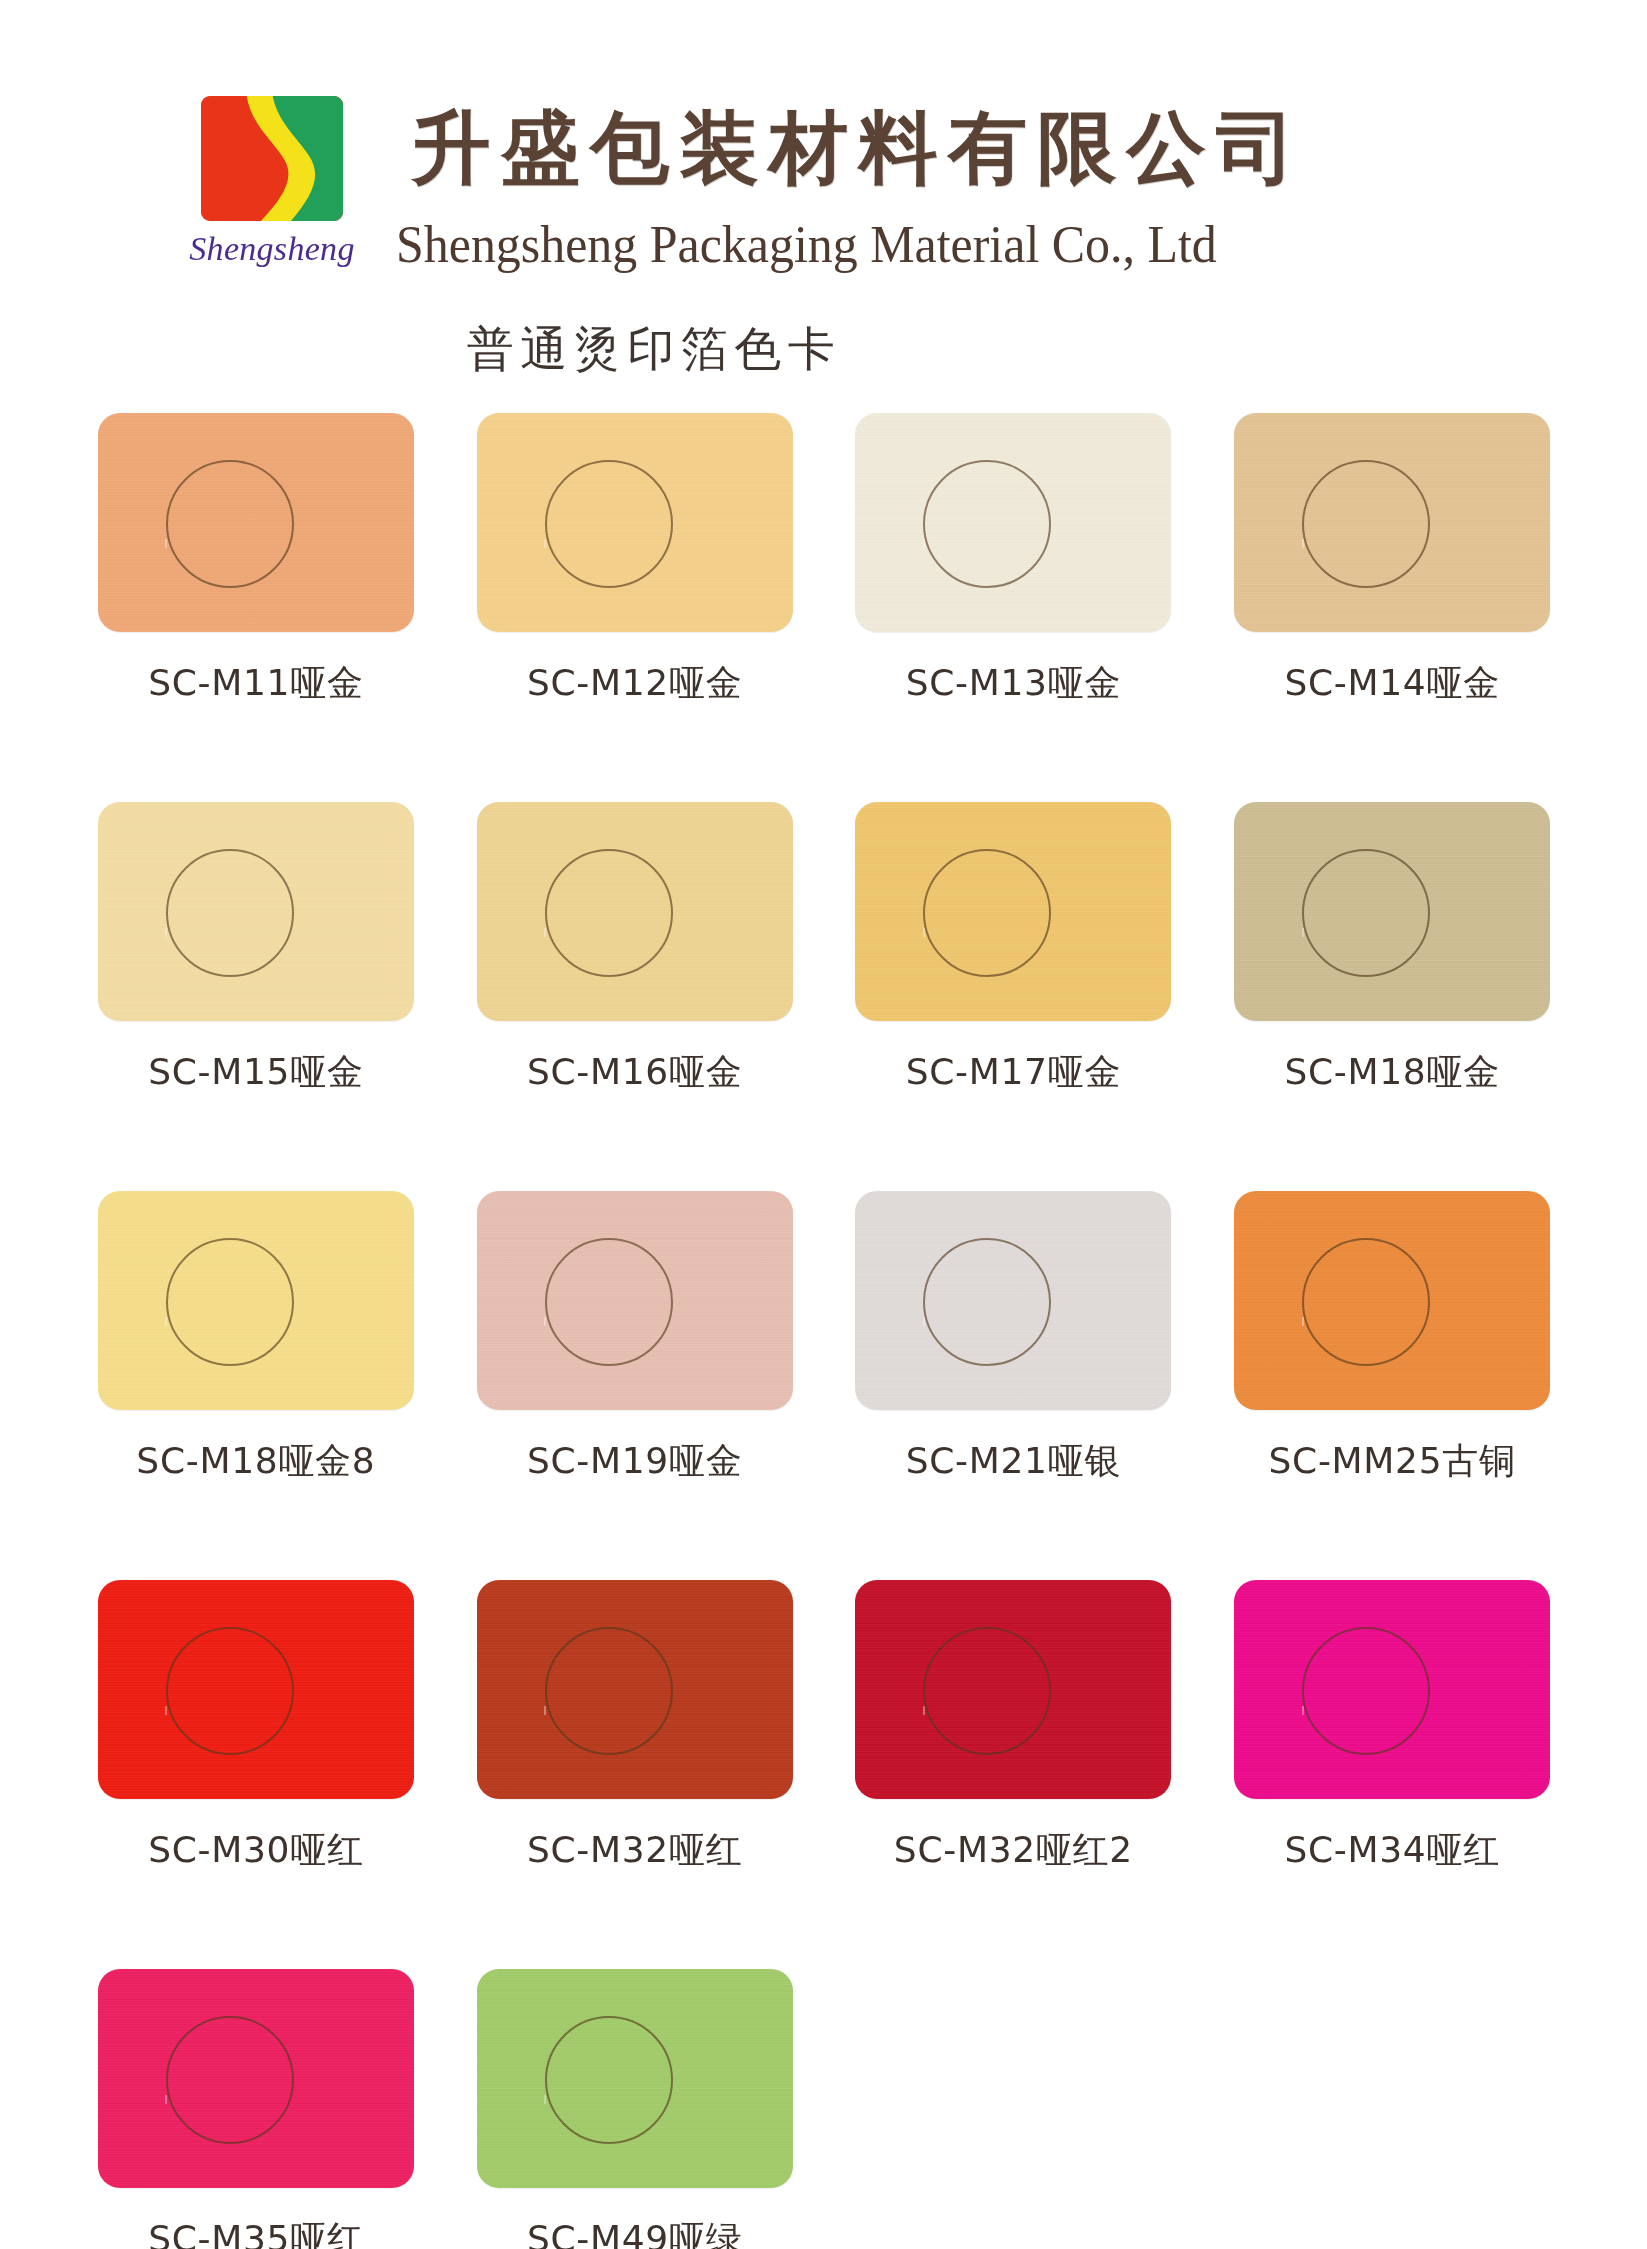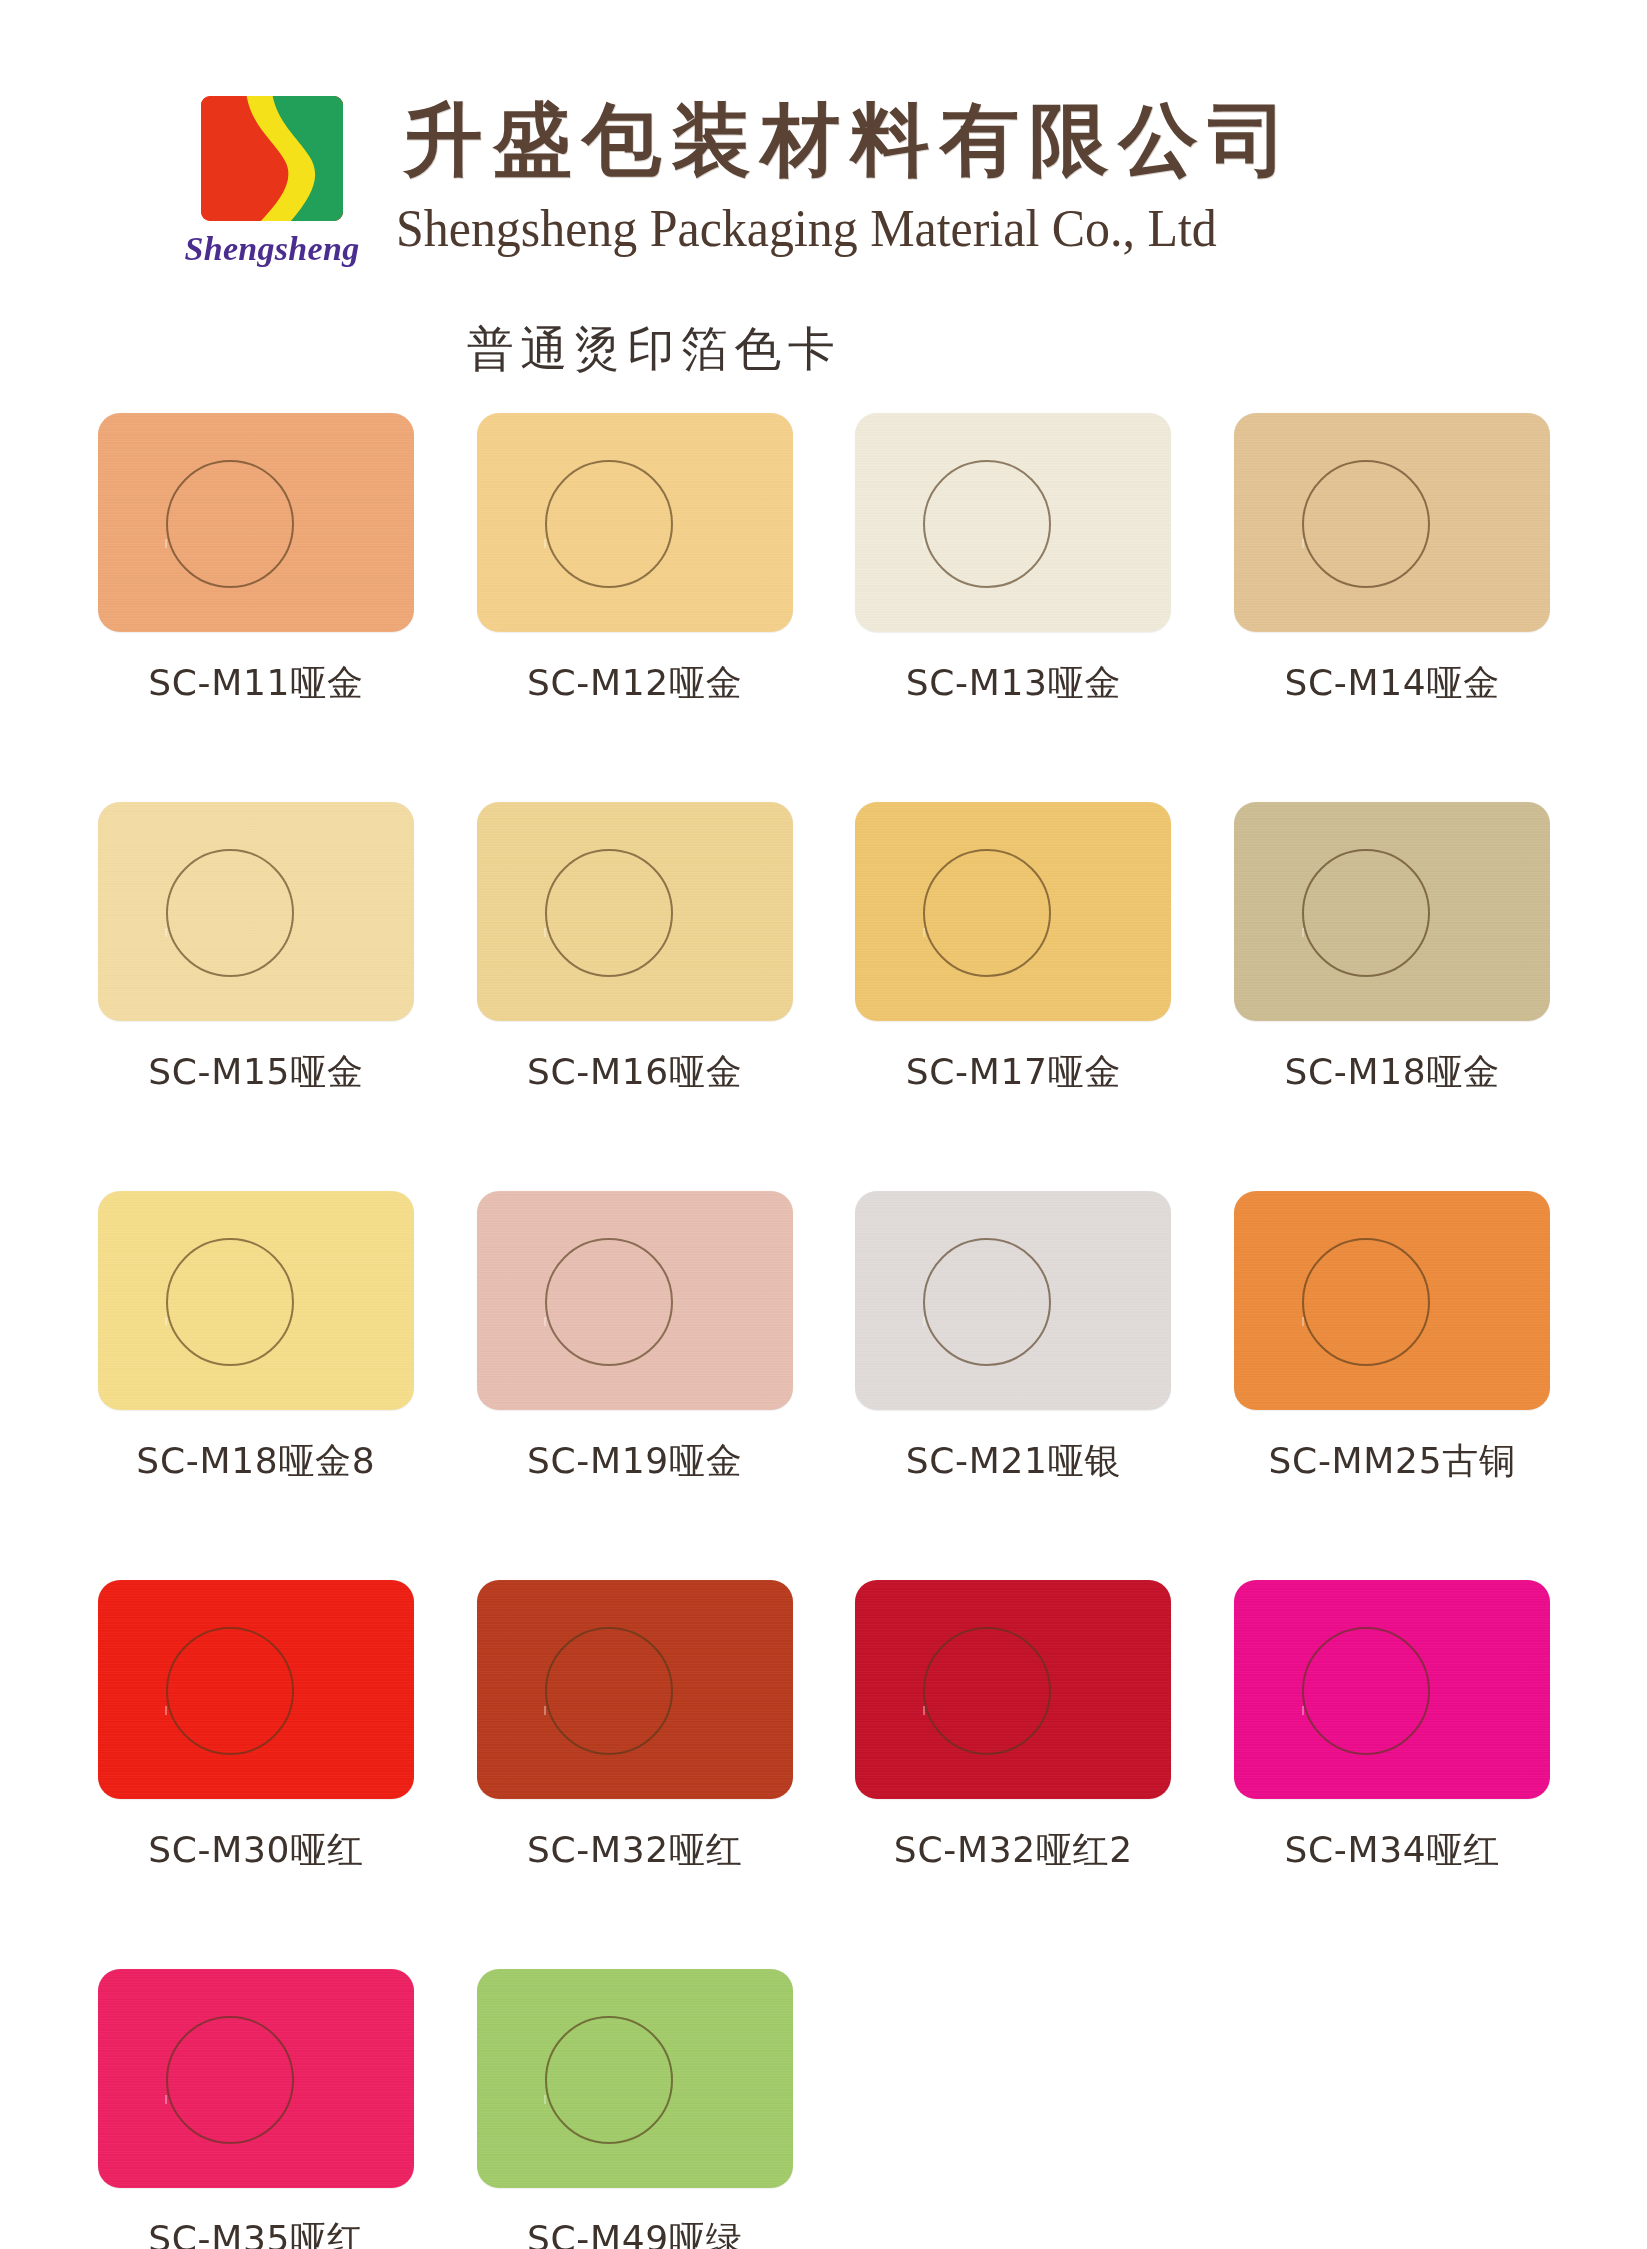--- a/index.html
+++ b/index.html
@@ -53,21 +53,21 @@
     overflow: hidden;
     background: #e8351a;
     box-shadow: 0 0 0 0 rgba(0,0,0,0);
   }
   .logo-mark svg { display:block; width:100%; height:100%; }
 
   .logo-word {
     margin-top: 9px;
     font-family: "Liberation Serif", "DejaVu Serif", serif;
     font-style: italic;
-    font-weight: bold;
+    font-weight: normal;
     font-size: 34px;
     letter-spacing: 0.3px;
     color: #4b2d8f;
     white-space: nowrap;
   }
 
   .name-block {
     flex: 1 1 auto;
     display: flex;
     flex-direction: column;
@@ -76,21 +76,21 @@
   }
 
   .cn-company {
     font-family: "DejaVu Sans", sans-serif;
     font-weight: bold;
     font-size: 79px;
     line-height: 1.05;
     letter-spacing: 10.4px;
     color: #5a4334;
     white-space: nowrap;
-    margin: 8px;
+    margin: 16px;
     text-shadow: 0.7px 0.7px 0 rgba(90,67,52,0.25);
   }
 
   .en-company {
     font-family: "Liberation Serif", "DejaVu Serif", serif;
     font-size: 52px;
     line-height: 1.1;
     letter-spacing: 0px;
     color: #4e3a2e;
     white-space: nowrap;

